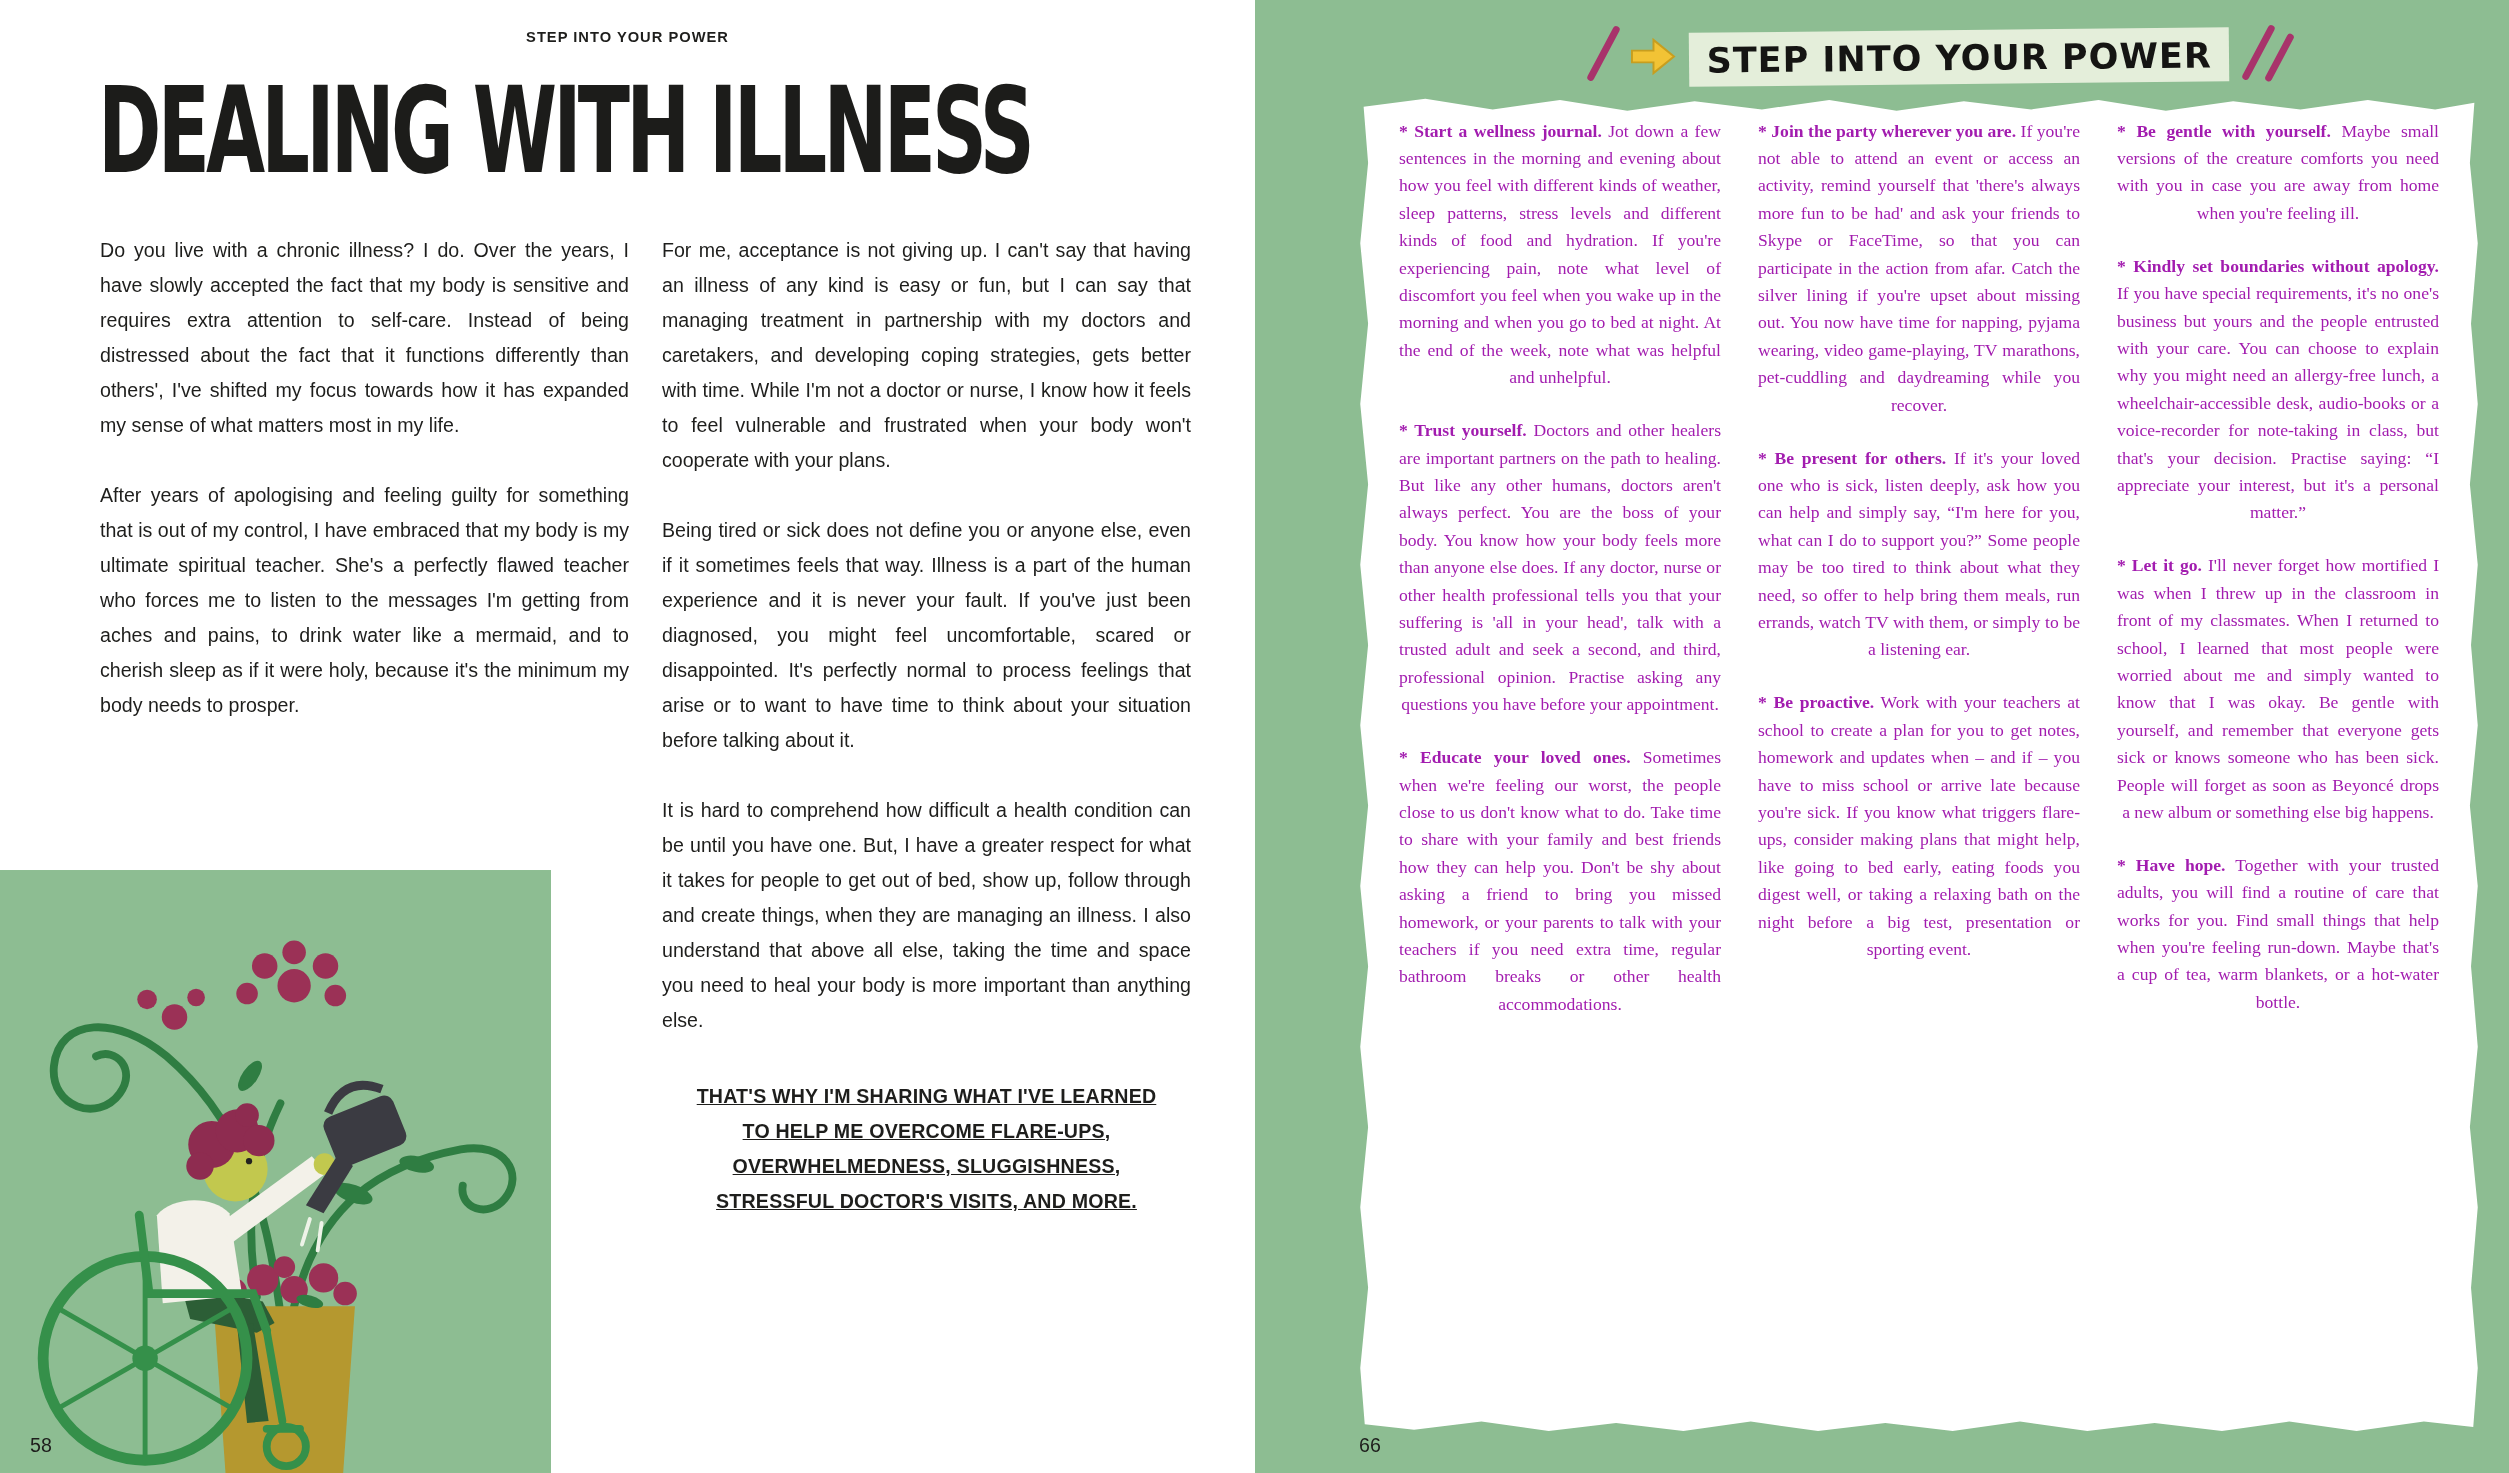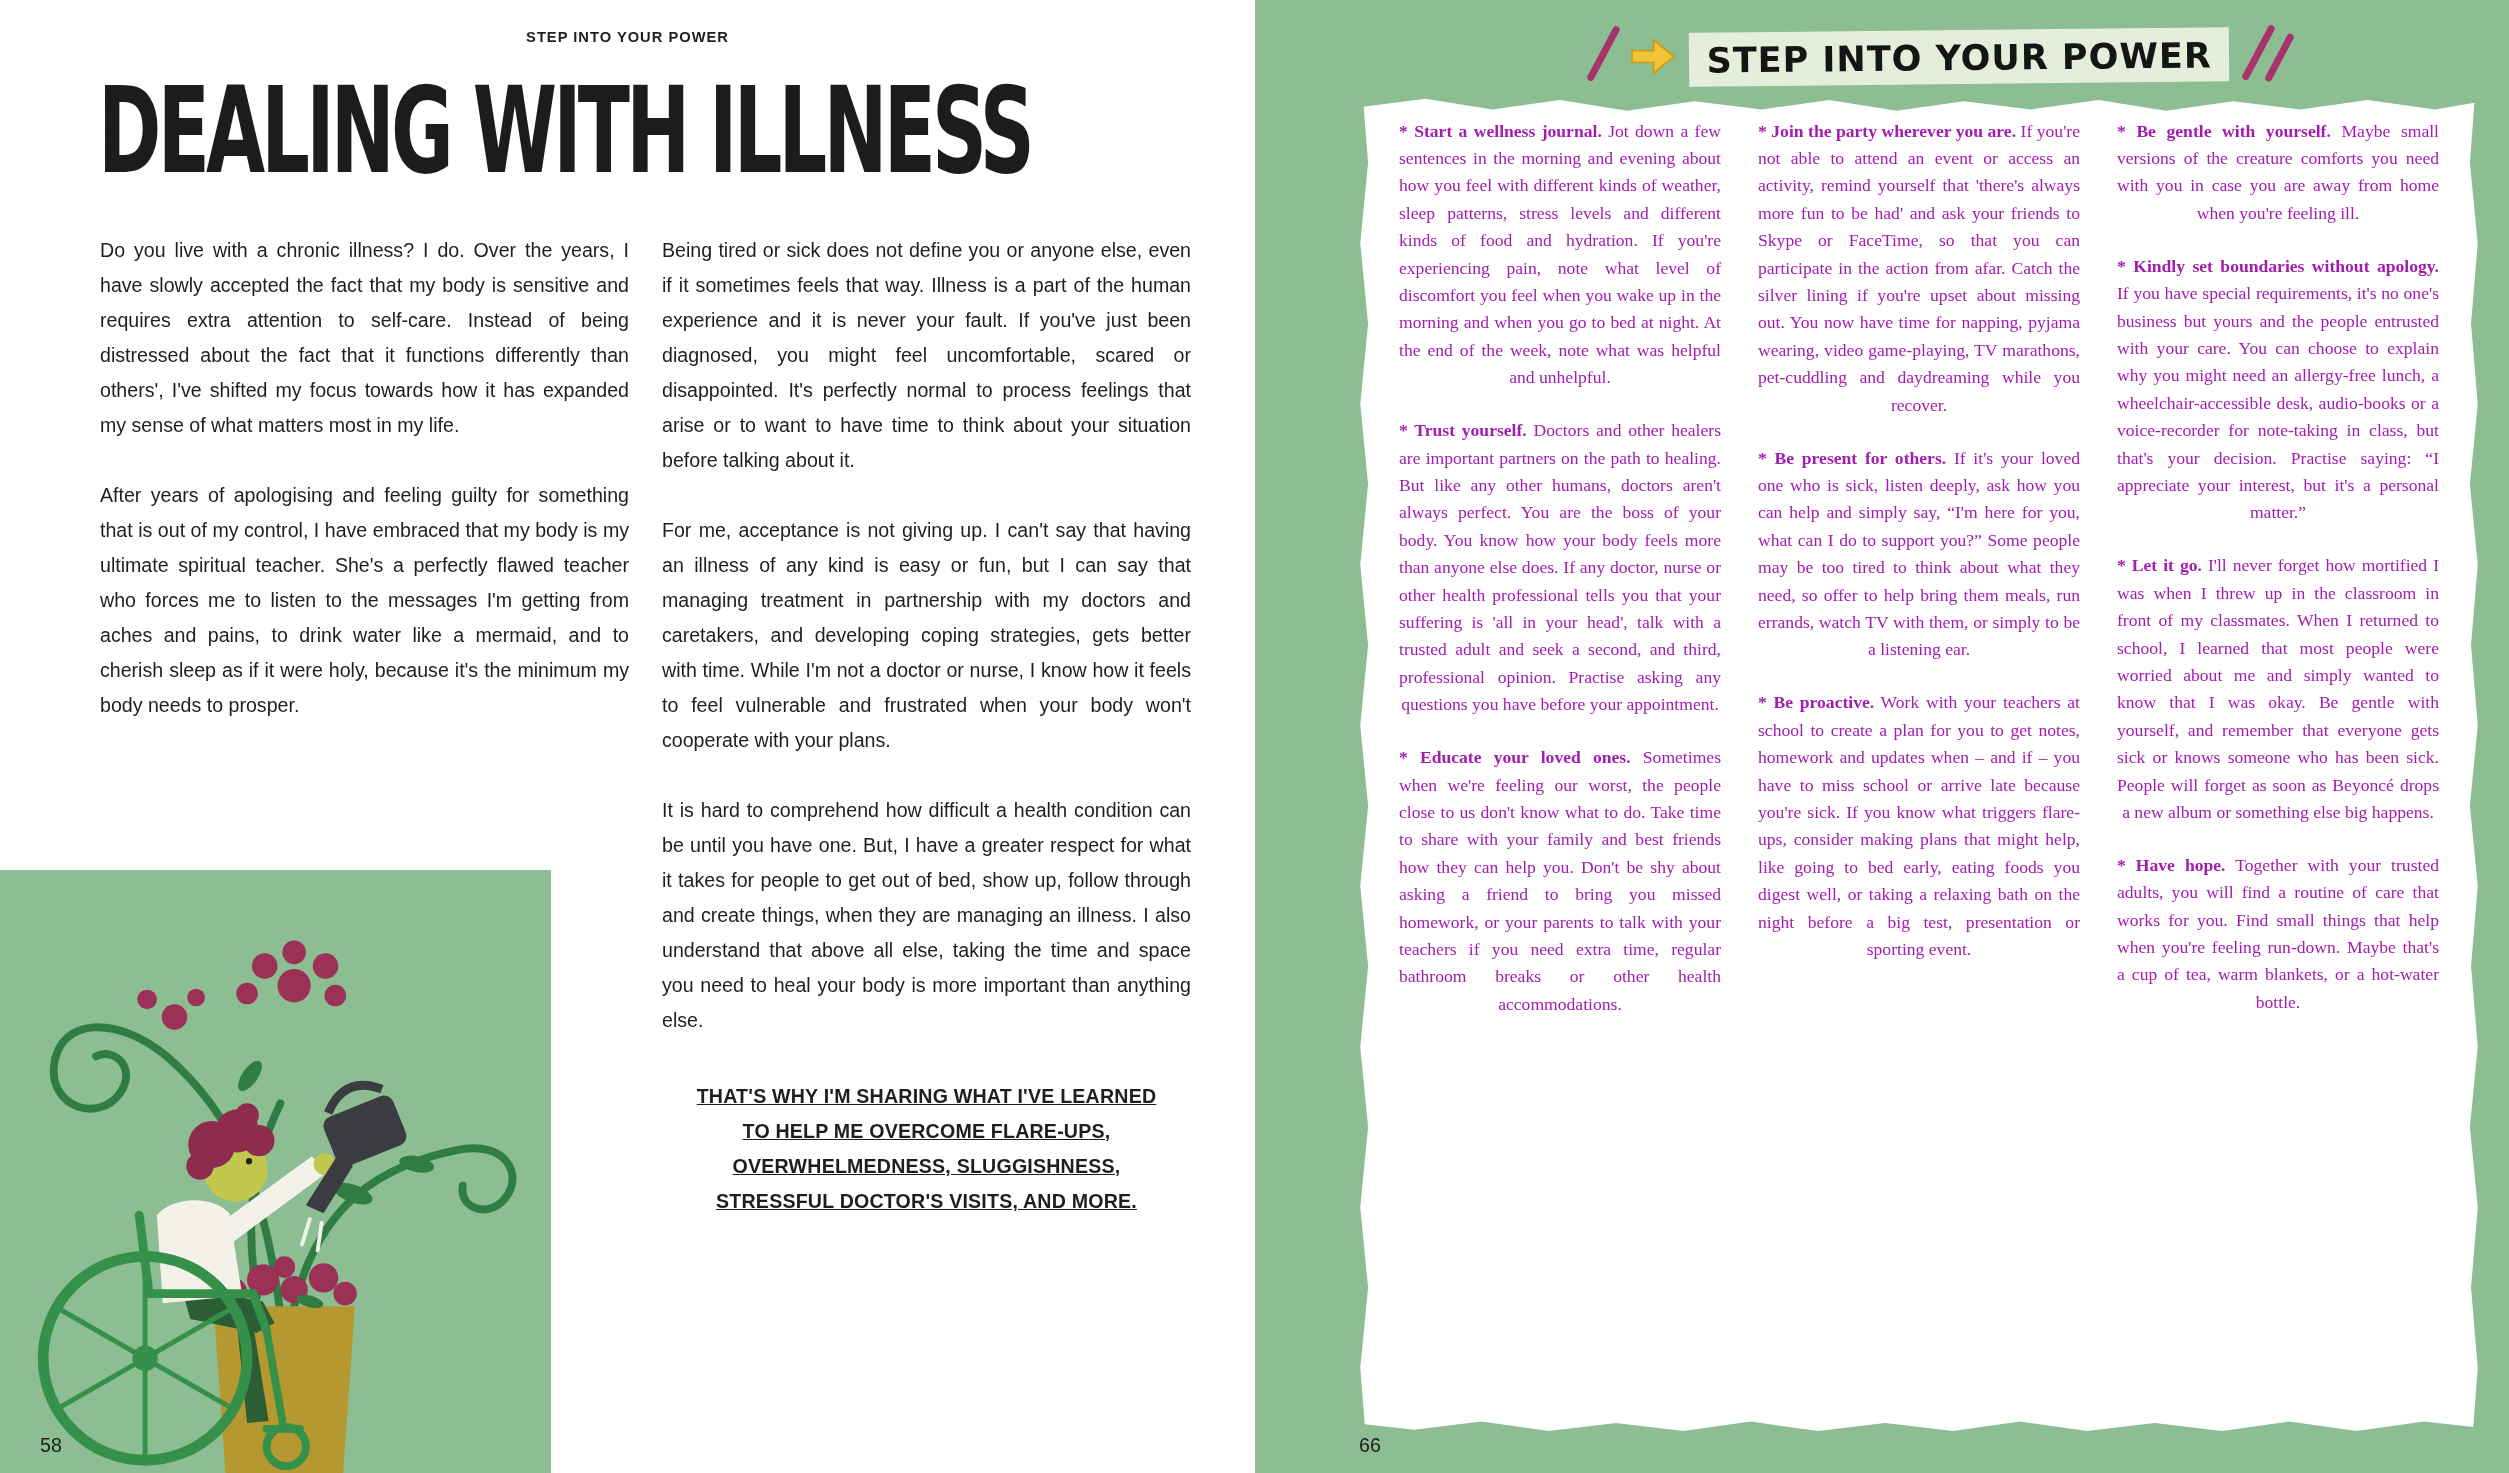--- a/index.html
+++ b/index.html
@@ -14,21 +14,21 @@
   .title { position: absolute; left: 98px; top: 61px; font-family: "DejaVu Sans", sans-serif;
            font-size: 98px; font-weight: 800; letter-spacing: -4.9px; white-space: nowrap;
            transform: scale(0.78, 1.22); transform-origin: left top; color: #1c1c1a; }
   .columns { position: absolute; left: 100px; top: 233px; width: 1092px; display: flex; gap: 33px; }
   .col { width: 529px; }
   .col p { font-size: 19.6px; line-height: 35px; text-align: justify; margin-bottom: 35px; }
   .callout { font-weight: 800; font-size: 21.6px; line-height: 33px; text-align: center !important;
              letter-spacing: 0.2px; padding: 5.9px 25.5px 0 25.5px; text-decoration: underline; }
   .illus { position: absolute; left: 0; bottom: 0; width: 551px; height: 603px; display: block; }
   .pagenum { position: absolute; bottom: 15.7px; font-size: 19.6px; color: #1e1e1c; }
-  .pagenum.pl { left: 40px; text-align: center; }
+  .pagenum.pl { left: 30px; text-align: center; }
   .pagenum.pr { left: 104px; }
 
   
   .page-right { position: absolute; left: 1255px; top: 0; width: 1255px; height: 1473px; background: #8dbd92; }
   .badge { position: absolute; left: 345px; top: 29px; display: flex; align-items: center; z-index: 3; }
   .brush-mark { width: 6.9px; height: 61px; background: #a8336b; border-radius: 3.9px; transform: rotate(28deg); }
   .brush-mark.m1 { margin-right: 21.6px; margin-top: -5.9px; }
   .brush-mark.m2 { margin-left: 25.5px; margin-top: -7.8px; }
   .brush-mark.m3 { margin-left: 13.7px; margin-top: 2px; height: 53px; }
   .arrow-wrap { width: 49px; height: 45px; margin-right: 11.8px; flex: 0 0 auto; }
@@ -60,22 +60,22 @@
   <section class="page-left">
     <div class="running-head">STEP INTO YOUR POWER</div>
     <h1 class="title">DEALING WITH ILLNESS</h1>
 
     <div class="columns">
       <div class="col">
         <p>Do you live with a chronic illness? I do. Over the years, I have slowly accepted the fact that my body is sensitive and requires extra attention to self-care. Instead of being distressed about the fact that it functions differently than others', I've shifted my focus towards how it has expanded my sense of what matters most in my life.</p>
         <p>After years of apologising and feeling guilty for something that is out of my control, I have embraced that my body is my ultimate spiritual teacher. She's a perfectly flawed teacher who forces me to listen to the messages I'm getting from aches and pains, to drink water like a mermaid, and to cherish sleep as if it were holy, because it's the minimum my body needs to prosper.</p>
       </div>
       <div class="col">
+        <p>For me, acceptance is not giving up. I can't say that having an illness of any kind is easy or fun, but I can say that managing treatment in partnership with my doctors and caretakers, and developing coping strategies, gets better with time. While I'm not a doctor or nurse, I know how it feels to feel vulnerable and frustrated when your body won't cooperate with your plans.</p>
         <p>Being tired or sick does not define you or anyone else, even if it sometimes feels that way. Illness is a part of the human experience and it is never your fault. If you've just been diagnosed, you might feel uncomfortable, scared or disappointed. It's perfectly normal to process feelings that arise or to want to have time to think about your situation before talking about it.</p>
-        <p>For me, acceptance is not giving up. I can't say that having an illness of any kind is easy or fun, but I can say that managing treatment in partnership with my doctors and caretakers, and developing coping strategies, gets better with time. While I'm not a doctor or nurse, I know how it feels to feel vulnerable and frustrated when your body won't cooperate with your plans.</p>
         <p>It is hard to comprehend how difficult a health condition can be until you have one. But, I have a greater respect for what it takes for people to get out of bed, show up, follow through and create things, when they are managing an illness. I also understand that above all else, taking the time and space you need to heal your body is more important than anything else.</p>
         <p class="callout">THAT'S WHY I'M SHARING WHAT I'VE LEARNED TO HELP ME OVERCOME FLARE-UPS, OVERWHELMEDNESS, SLUGGISHNESS, STRESSFUL DOCTOR'S VISITS, AND MORE.</p>
       </div>
     </div>
 
     <svg class="illus" viewBox="0 0 562 615" aria-hidden="true">
       <rect width="562" height="615" fill="#8dbd92"></rect>
 
       <g stroke="#2f7d42" stroke-width="8" fill="none" stroke-linecap="round">
         <path d="M 285 445 C 270 330 240 250 170 190 C 120 148 60 150 55 200 C 51 242 100 258 122 228 C 140 204 118 180 98 190"></path>

